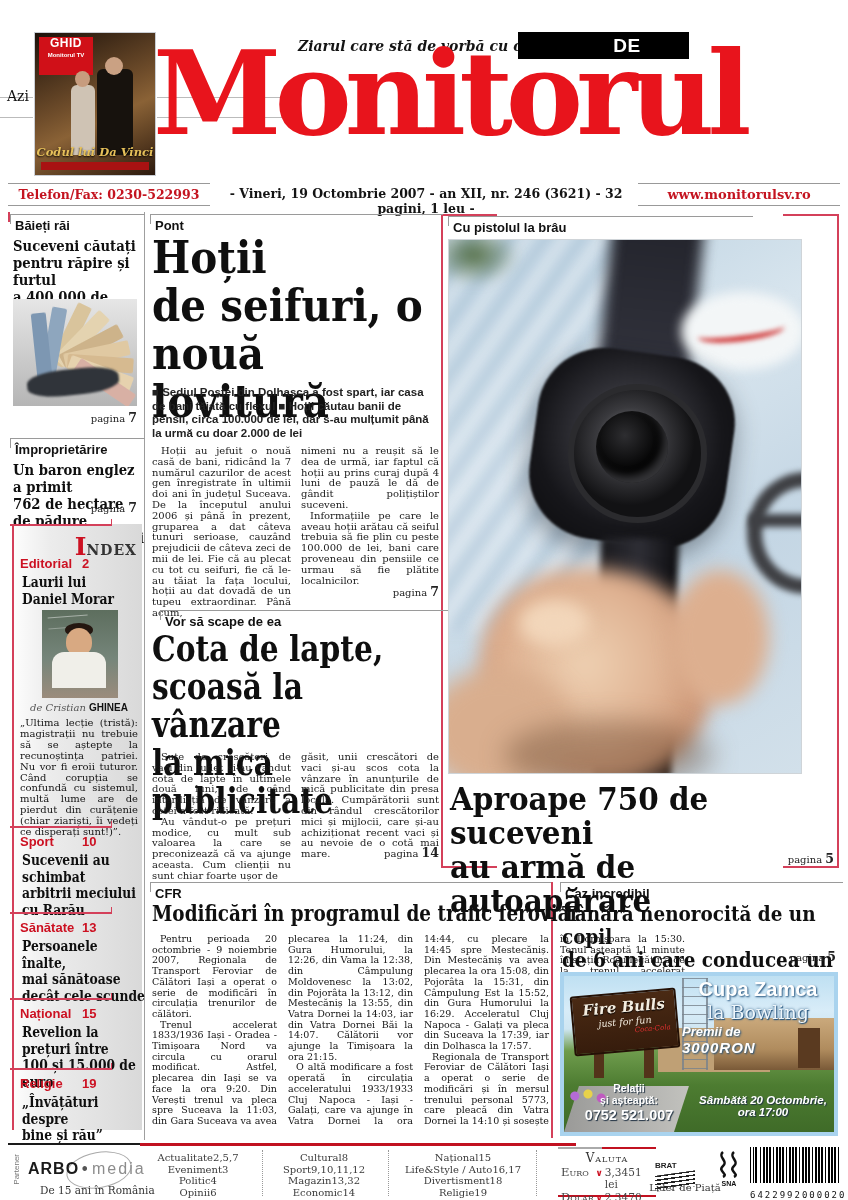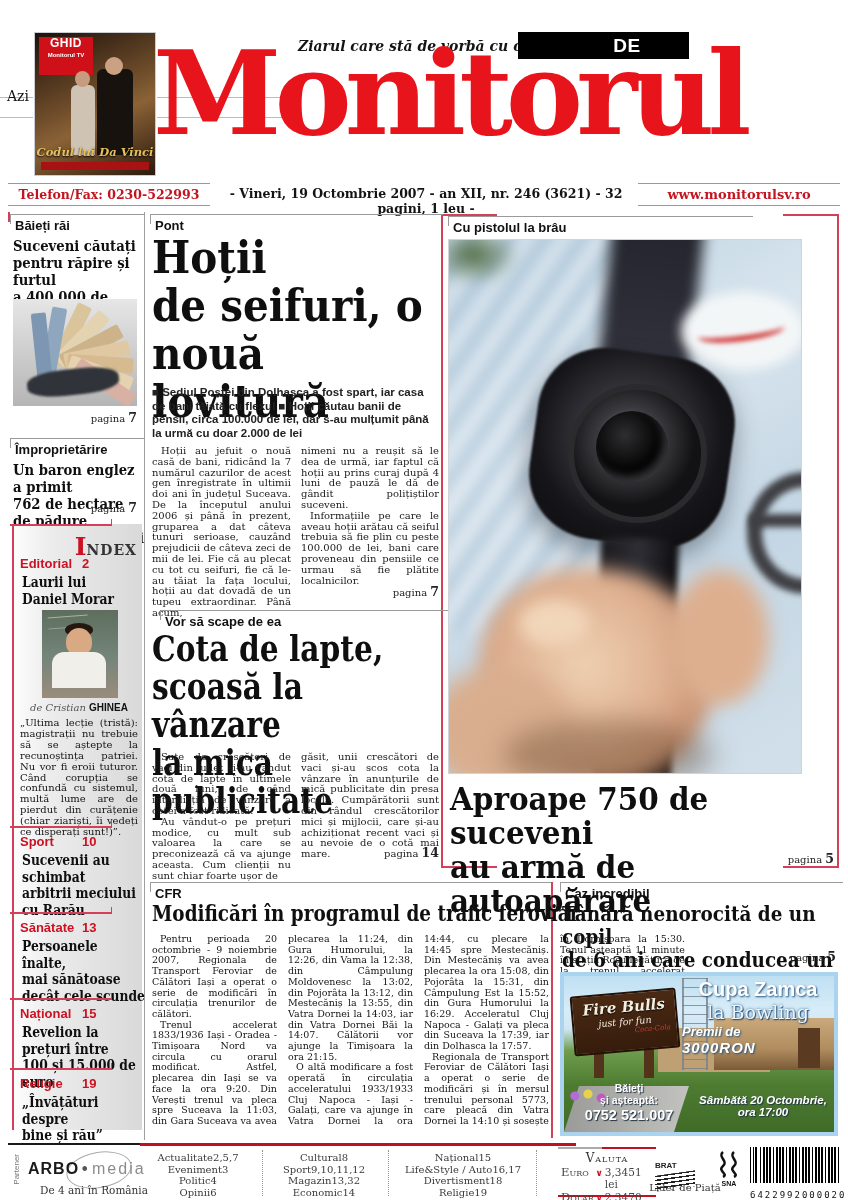--- a/index.html
+++ b/index.html
@@ -387,41 +387,41 @@
     </div>
     <div class="adp" id="ad-title">
       <span class="t1">Cupa Zamca</span>
       <span class="t2">la Bowling</span>
     </div>
     <div class="adp" id="ad-prize">
       <span class="p1">Premii de</span>
       <span class="p2">3000RON</span>
     </div>
     <div class="adp" id="ad-contact">
-      <span class="c1">Băieți</span>
+      <span class="c1">Relații</span>
       <span class="c1">și așteaptă:</span>
       <span class="ph">0752 521.007</span>
     </div>
     <div class="adp" id="ad-when">
       <span>Sâmbătă 20 Octombrie,</span><br>
       <span>ora 17:00</span>
     </div>
   </div>
 
   <div class="abs" style="left:8px;top:1143px;width:132px;height:2px;background:#1a1a1a;"></div>
   <div class="abs" style="left:140px;top:1143px;width:436px;height:3px;background:#c11120;"></div>
 
   <div class="abs" id="arbo">
     <span class="part">Partener</span>
     <span class="ellipse"></span>
     <span class="nm">ARBO</span>
     <span class="dot">•</span>
     <span class="md">media</span>
   </div>
-  <div class="abs" id="arbo-sub">De 4 ani în România</div>
+  <div class="abs" id="arbo-sub">De 15 ani în România</div>
 
   <div class="toc-group" style="left:145px;width:106px;">
     <div class="toc-row">
         <span>Actualitate</span>
         <span>2,5,7</span>
       </div>
     <div class="toc-row">
         <span>Eveniment</span>
         <span>3</span>
       </div>

